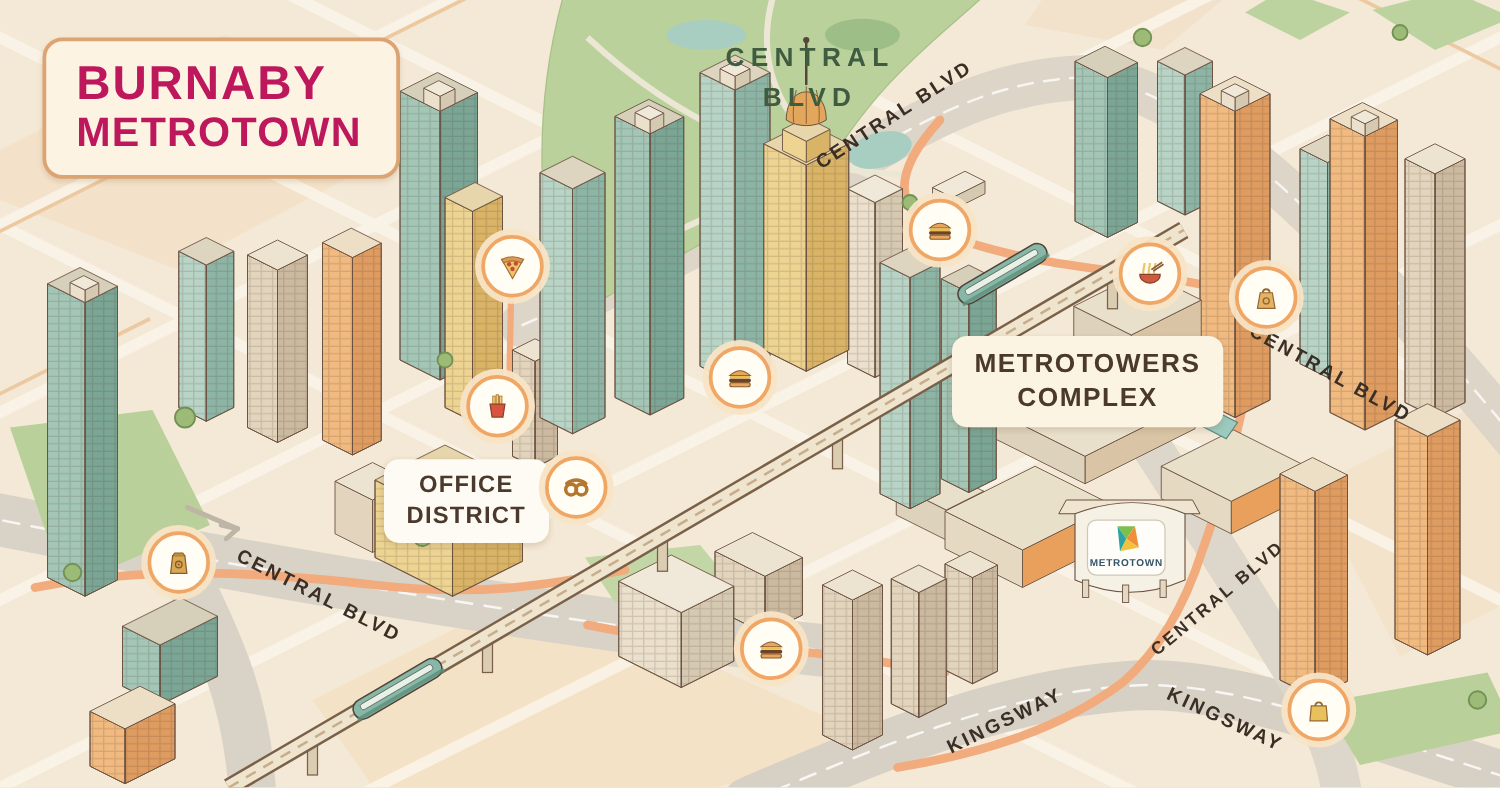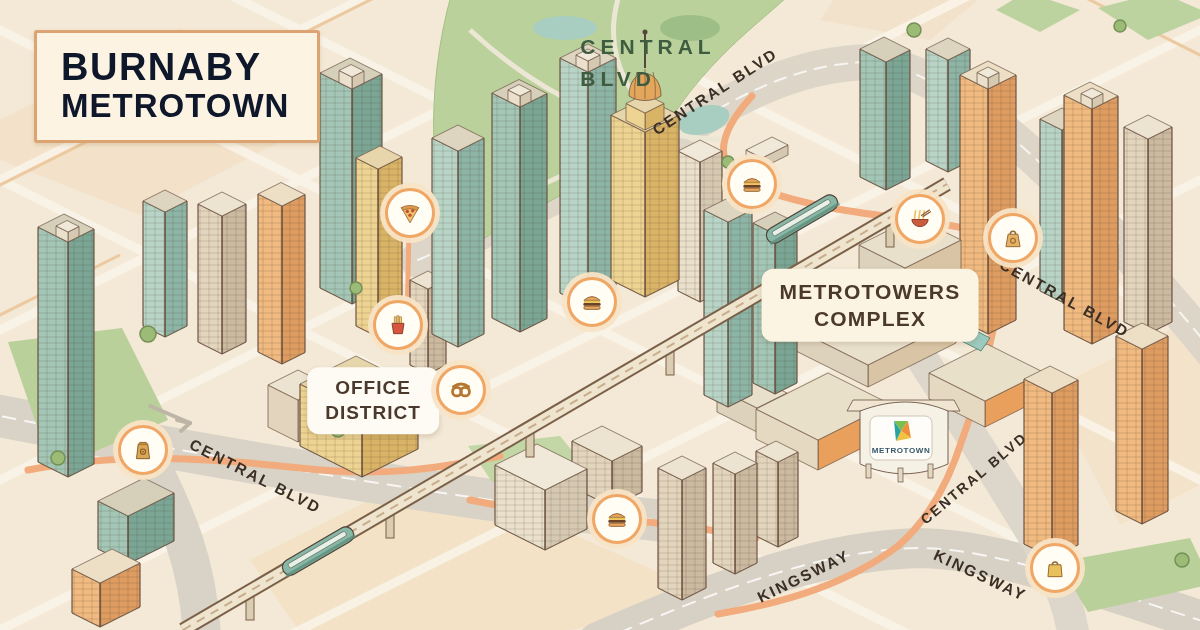--- a/index.html
+++ b/index.html
@@ -1,28 +1,28 @@
 <!DOCTYPE html>
 <html><head>
 <meta charset="utf-8">
 <style>
   html,body{margin:0;padding:0;background:#efe4d0;}
   .scene{position:relative;width:1200px;height:630px;overflow:hidden;background:#f4e9d6;
          font-family:"Liberation Sans",sans-serif;}
   .scene svg.map{position:absolute;left:0;top:0;}
 
   .title-card{position:absolute;left:34px;top:30px;padding:14px 28px 16px 24px;
-    background:#fcf3e3;border:3px solid #dca473;border-radius:3px;
-    color:#0f172a;font-weight:bold;line-height:1.08;
+    background:#fcf3e3;border:3px solid #dca473;border-radius:16px;
+    color:#be185d;font-weight:bold;line-height:1.08;
     box-shadow:0 2px 4px rgba(140,95,50,.18);}
   .title-card .t1{font-size:38px;letter-spacing:1.5px;}
   .title-card .t2{font-size:33px;letter-spacing:1px;}
 
   .park-label{position:absolute;left:648px;top:62px;transform:translate(-50%,-50%);
-    color:#3f5c40;font-weight:bold;font-size:21px;
+    text-align:center;color:#3f5c40;font-weight:bold;font-size:21px;
     letter-spacing:5px;line-height:1.5;white-space:nowrap;}
 
   .area-card{position:absolute;transform:translate(-50%,-50%);background:#fcf4e2;
     border-radius:12px;padding:9px 18px;text-align:center;color:#4a392c;
     font-weight:bold;line-height:1.3;box-shadow:0 2px 5px rgba(100,70,40,.18);
     white-space:nowrap;}
   #card-mt{left:870px;top:305px;font-size:21px;letter-spacing:1.2px;}
   #card-office{left:373px;top:401px;font-size:19px;background:#fdfbf3;letter-spacing:1px;}
 
   .poi{position:absolute;width:44px;height:44px;border-radius:50%;

